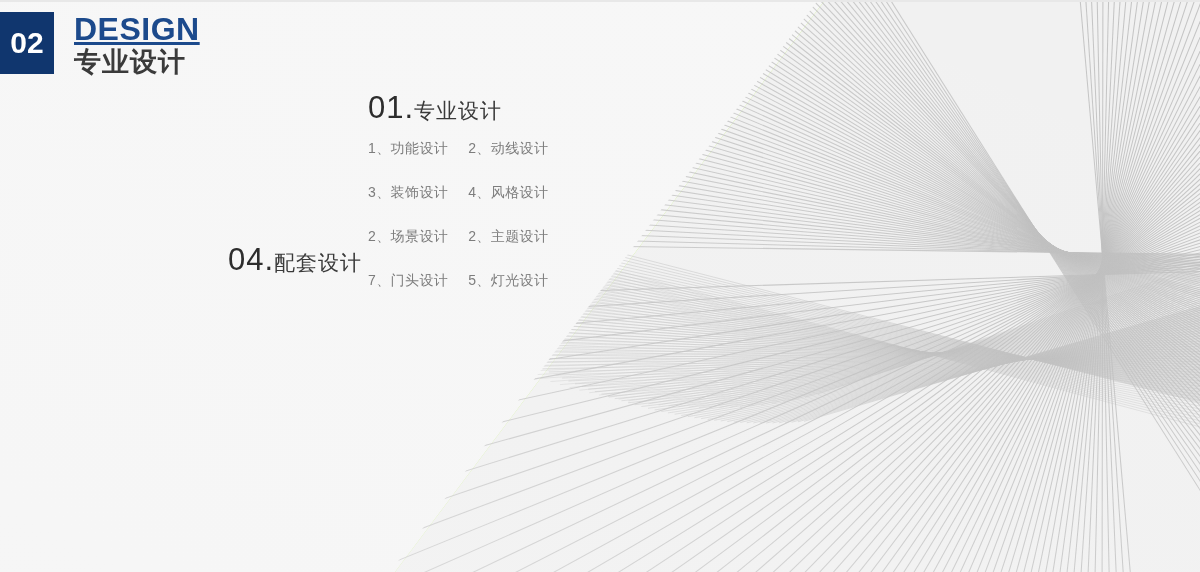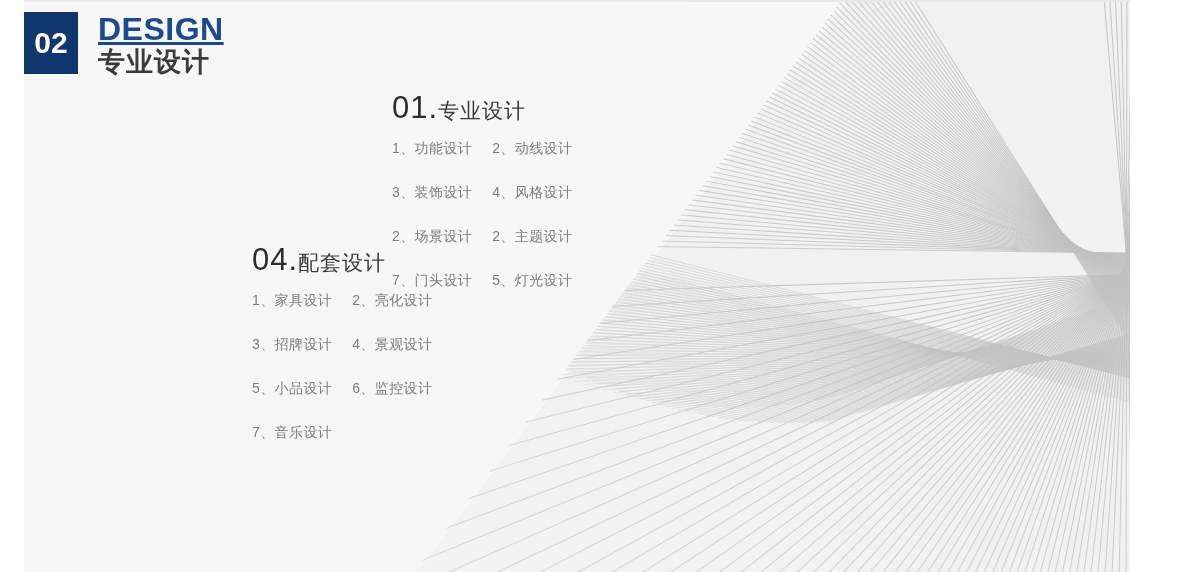--- a/index.html
+++ b/index.html
@@ -6,25 +6,24 @@
     margin: 0;
     padding: 0;
     background: #ffffff;
   }
   body {
     font-family: "Liberation Sans", "DejaVu Sans", sans-serif;
   }
 
   #slide {
     position: relative;
-    width: 1106px;
+    width: 1200px;
     height: 572px;
     overflow: hidden;
     background: #bef264;
-    margin-left: 24px;
   }
 
   
   #bg-art {
     position: absolute;
     inset: 0;
     width: 1200px;
     height: 572px;
     z-index: 0;
     pointer-events: none;
@@ -447,25 +446,16 @@
       <div class="item">2、主题设计</div>
       <div class="item">7、门头设计</div>
       <div class="item">5、灯光设计</div>
     </div>
   </div>
 
   <div class="block" id="block-2">
     <div class="block-head">
       <span class="blk-num">04.</span><span class="blk-name">配套设计</span>
     </div>
-    <div class="item-grid">
-      <div class="item">1、家具设计</div>
-      <div class="item">2、亮化设计</div>
-      <div class="item">3、招牌设计</div>
-      <div class="item">4、景观设计</div>
-      <div class="item">5、小品设计</div>
-      <div class="item">6、监控设计</div>
-      <div class="item">7、音乐设计</div>
-    </div>
   </div>
 
 
 </div>
 
 </body></html>

